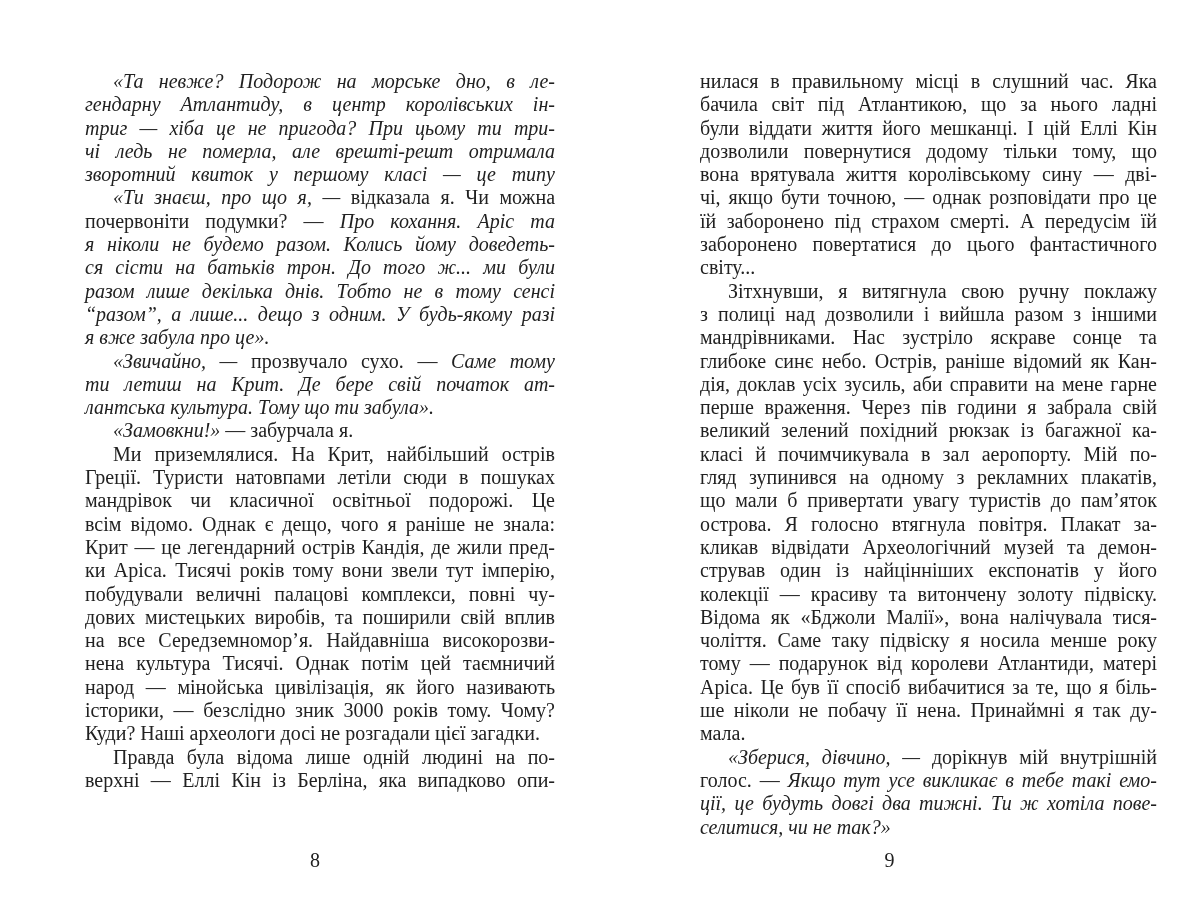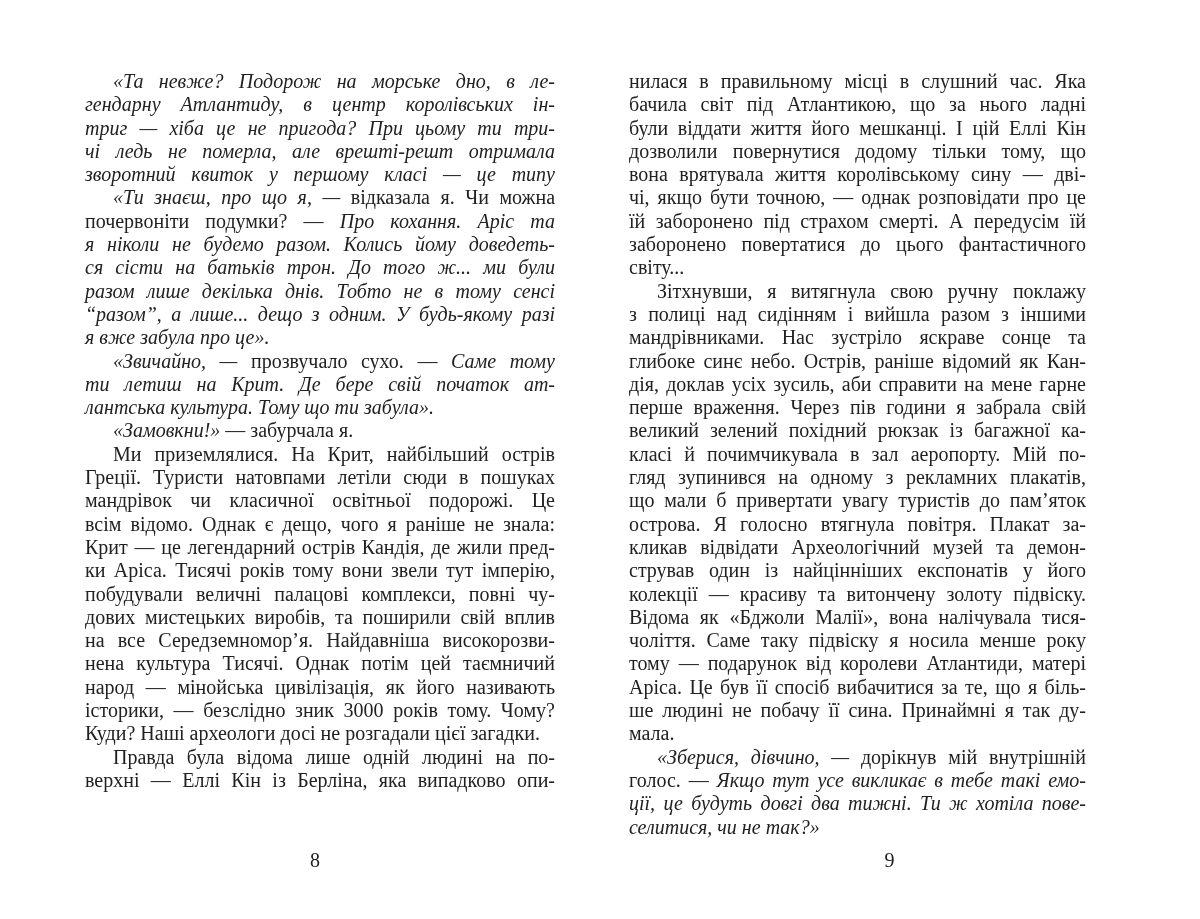--- a/index.html
+++ b/index.html
@@ -16,21 +16,21 @@
     position: relative;
     width: 1144px;
     height: 919px;
     background: #ffffff;
   }
   .column {
     position: absolute;
     top: 70px;
   }
   #col-left  { left: 85px;  width: 470px; }
-  #col-right { left: 629px; width: 457px; }
+  #col-right { left: 700px; width: 457px; }
   .line {
     height: 23.3px;
     line-height: 23.3px;
     font-size: 20px;
     text-align: justify;
     text-align-last: justify;
     white-space: nowrap;
     overflow: visible;
   }
   .line.last {
@@ -93,38 +93,38 @@
       <div class="line"><span class="ro">нилася в правильному місці в слушний час. Яка</span></div>
       <div class="line"><span class="ro">бачила світ під Атлантикою, що за нього ладні</span></div>
       <div class="line"><span class="ro">були віддати життя його мешканці. І цій Еллі Кін</span></div>
       <div class="line"><span class="ro">дозволили повернутися додому тільки тому, що</span></div>
       <div class="line"><span class="ro">вона врятувала життя королівському сину — дві-</span></div>
       <div class="line"><span class="ro">чі, якщо бути точною, — однак розповідати про це</span></div>
       <div class="line"><span class="ro">їй заборонено під страхом смерті. А передусім їй</span></div>
       <div class="line"><span class="ro">заборонено повертатися до цього фантастичного</span></div>
       <div class="line last"><span class="ro">світу...</span></div>
       <div class="line indent"><span class="ro">Зітхнувши, я витягнула свою ручну поклажу</span></div>
-      <div class="line"><span class="ro">з полиці над сидінням і вийшла разом з іншими</span></div>
+      <div class="line"><span class="ro">з полиці над дозволили і вийшла разом з іншими</span></div>
       <div class="line"><span class="ro">мандрівниками. Нас зустріло яскраве сонце та</span></div>
       <div class="line"><span class="ro">глибоке синє небо. Острів, раніше відомий як Кан-</span></div>
       <div class="line"><span class="ro">дія, доклав усіх зусиль, аби справити на мене гарне</span></div>
       <div class="line"><span class="ro">перше враження. Через пів години я забрала свій</span></div>
       <div class="line"><span class="ro">великий зелений похідний рюкзак із багажної ка-</span></div>
       <div class="line"><span class="ro">класі й почимчикувала в зал аеропорту. Мій по-</span></div>
       <div class="line"><span class="ro">гляд зупинився на одному з рекламних плакатів,</span></div>
       <div class="line"><span class="ro">що мали б привертати увагу туристів до пам’яток</span></div>
       <div class="line"><span class="ro">острова. Я голосно втягнула повітря. Плакат за-</span></div>
       <div class="line"><span class="ro">кликав відвідати Археологічний музей та демон-</span></div>
       <div class="line"><span class="ro">стрував один із найцінніших експонатів у його</span></div>
       <div class="line"><span class="ro">колекції — красиву та витончену золоту підвіску.</span></div>
       <div class="line"><span class="ro">Відома як «Бджоли Малії», вона налічувала тися-</span></div>
       <div class="line"><span class="ro">чоліття. Саме таку підвіску я носила менше року</span></div>
       <div class="line"><span class="ro">тому — подарунок від королеви Атлантиди, матері</span></div>
       <div class="line"><span class="ro">Аріса. Це був її спосіб вибачитися за те, що я біль-</span></div>
-      <div class="line"><span class="ro">ше людині не побачу її сина. Принаймні я так ду-</span></div>
+      <div class="line"><span class="ro">ше ніколи не побачу її нена. Принаймні я так ду-</span></div>
       <div class="line last"><span class="ro">мала.</span></div>
       <div class="line indent"><span class="it">«Зберися, дівчино, — </span><span class="ro">дорікнув мій внутрішній</span></div>
       <div class="line"><span class="ro">голос. — </span><span class="it">Якщо тут усе викликає в тебе такі емо-</span></div>
       <div class="line"><span class="it">ції, це будуть довгі два тижні. Ти ж хотіла пове-</span></div>
       <div class="line last"><span class="it">селитися, чи не так?»</span></div>
     </div>
   <div class="pagenum" id="pagenum-left">8</div>
   <div class="pagenum" id="pagenum-right">9</div>
 </div>
 

